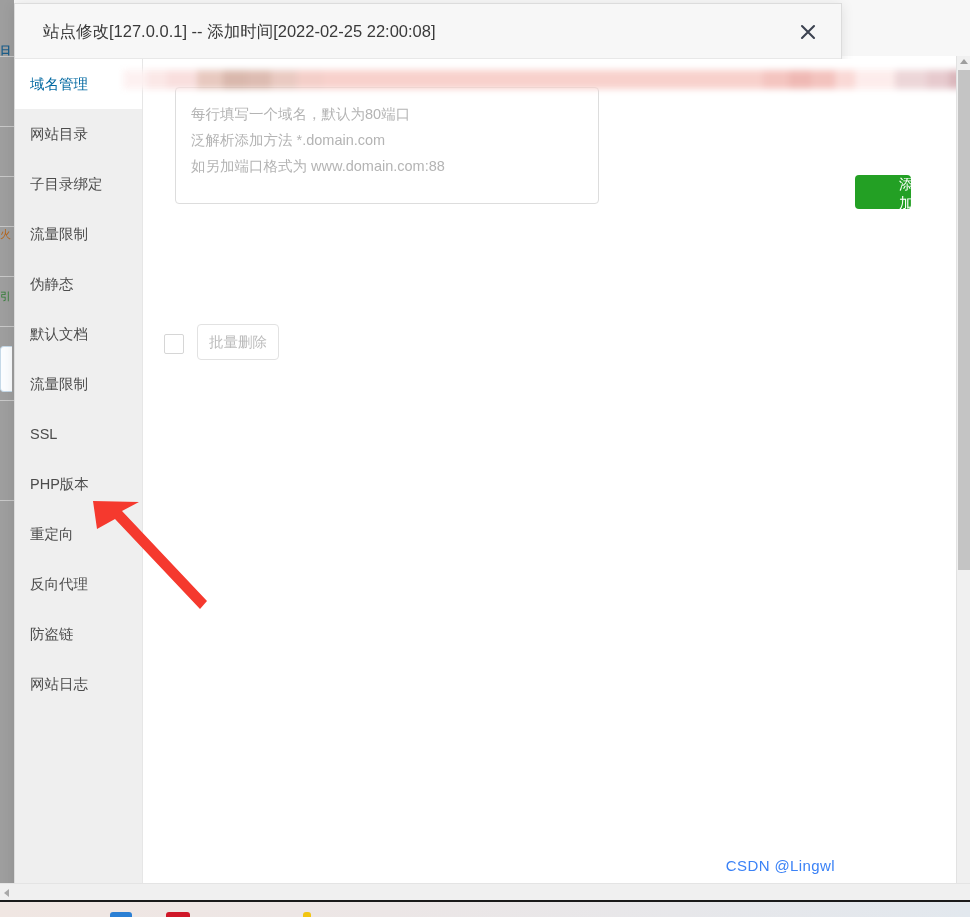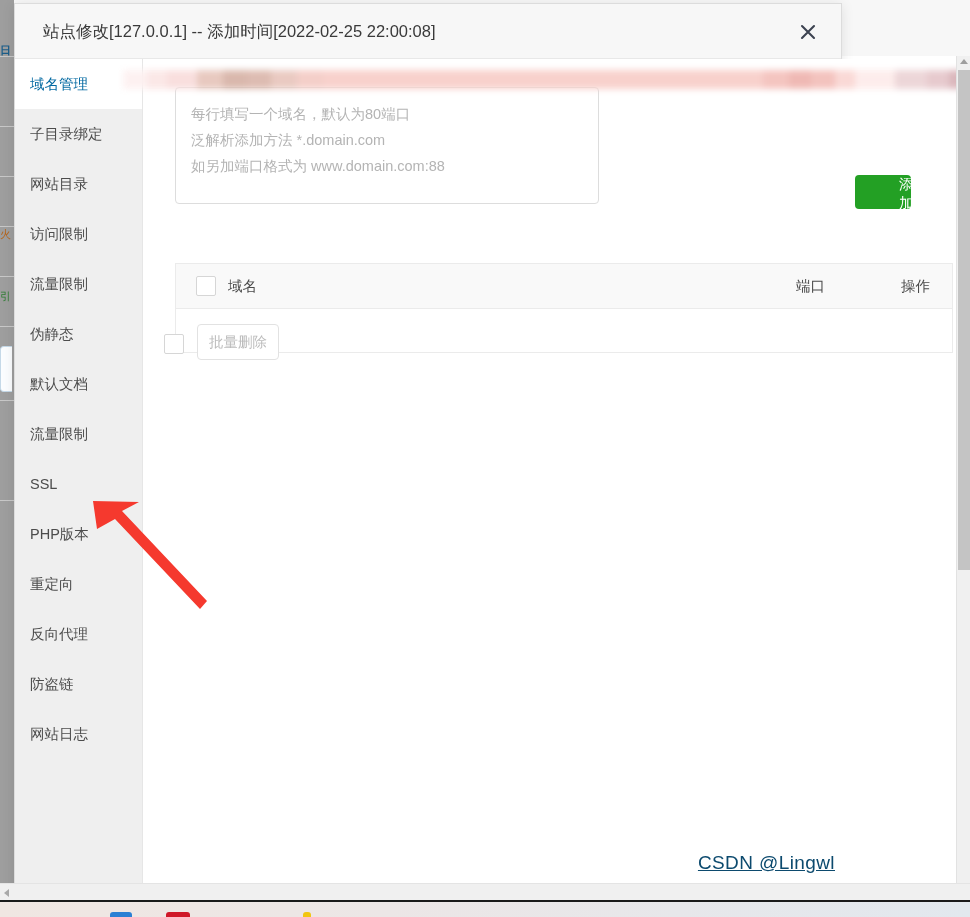--- a/index.html
+++ b/index.html
@@ -190,22 +190,22 @@
   
   #annot-arrow {
     position:absolute; left:60px; top:430px;
     width:150px; height:130px;
     pointer-events:none;
   }
 
   
   #watermark {
     position:absolute; right:6px; bottom:22px;
-    font-size:19px; color:#0c4a6e;
-    letter-spacing:0.4px; white-space:nowrap;text-decoration:underline;
+    font-size:15px; color:#3b82f6;
+    letter-spacing:0.4px; white-space:nowrap;
   }
 
   
   #vscroll {
     position:absolute; right:0; top:56px;
     width:14px; height:844px;
     background:#f0f0f0; border-left:1px solid #e2e2e2;
   }
   #vscroll-arrow-up {
     position:absolute; left:3px; top:3px;
@@ -274,23 +274,22 @@
       <svg width="30" height="30" viewBox="0 0 30 30">
         <path d="M9 9 L21 21 M21 9 L9 21" stroke="#3d4351" stroke-width="2.1" stroke-linecap="round" fill="none"></path>
       </svg>
     </div>
   </div>
 
   <div id="modal-body">
 
     <div id="sidebar">
       <div class="side-item active"><span>域名管理</span></div>
+      <div class="side-item"><span>网站目录</span></div>
       <div class="side-item"><span>子目录绑定</span></div>
-      <div class="side-item"><span>网站目录</span></div>
-      <div class="side-item"><span>访问限制</span></div>
       <div class="side-item"><span>流量限制</span></div>
       <div class="side-item"><span>伪静态</span></div>
       <div class="side-item"><span>默认文档</span></div>
       <div class="side-item"><span>流量限制</span></div>
       <div class="side-item"><span>SSL</span></div>
       <div class="side-item"><span>PHP版本</span></div>
       <div class="side-item"><span>重定向</span></div>
       <div class="side-item"><span>反向代理</span></div>
       <div class="side-item"><span>防盗链</span></div>
       <div class="side-item"><span>网站日志</span></div>
@@ -298,29 +297,20 @@
 
     <div id="main">
 
       <div id="add-row">
         <textarea id="domain-textarea" placeholder="每行填写一个域名，默认为80端口
 泛解析添加方法 *.domain.com
 如另加端口格式为 www.domain.com:88" style=""></textarea>
         <button id="add-button">添加</button>
       </div>
 
-      <div id="table-wrap">
-        <div id="table-head">
-          <div class="checkbox" id="head-checkbox"></div>
-          <div class="th" id="th-domain">域名</div>
-          <div class="th" id="th-port">端口</div>
-          <div class="th" id="th-action">操作</div>
-        </div>
-        <div id="table-body"></div>
-      </div>
 
       <div id="redaction-bar">
         <i style="left:0px;   width:24px;  background:#fdf1f1;"></i>
         <i style="left:24px;  width:20px;  background:#fbe7e6;"></i>
         <i style="left:44px;  width:30px;  background:#f9dedd;"></i>
         <i style="left:74px;  width:26px;  background:#e7c7bd;"></i>
         <i style="left:100px; width:24px;  background:#d8b5a9;"></i>
         <i style="left:124px; width:24px;  background:#dcb9ae;"></i>
         <i style="left:148px; width:26px;  background:#e9c8bf;"></i>
         <i style="left:174px; width:26px;  background:#f4cdc7;"></i>

